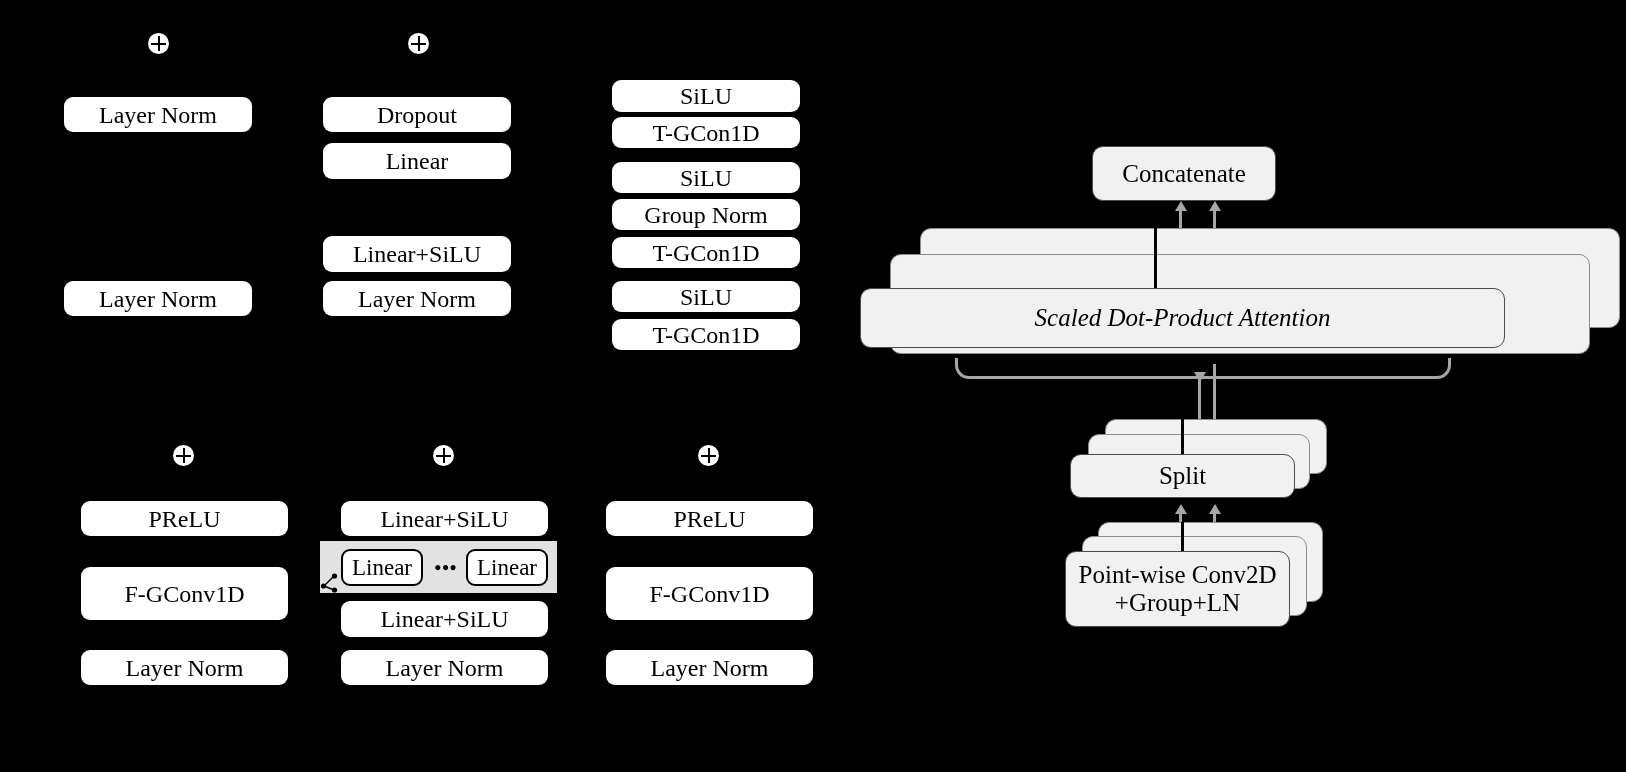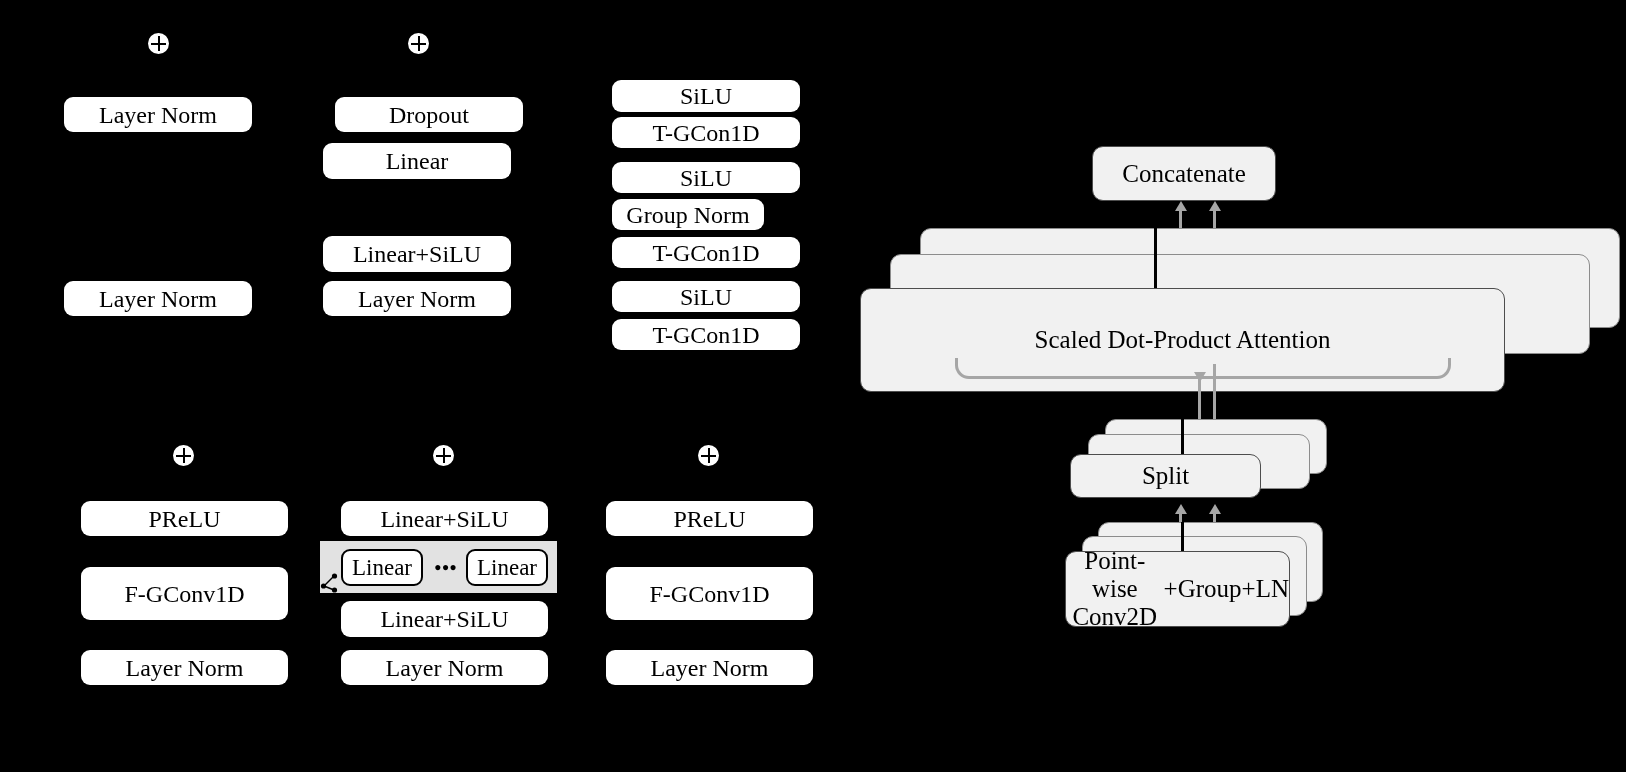--- a/index.html
+++ b/index.html
@@ -86,29 +86,29 @@
 </head>
 <body>
 
 <div id="stage">
 
   <div class="plus" style="left:148px;top:33px;"></div>
   <div class="pill" style="left:64px;top:97px;width:188px;height:35px;font-size:24px;">Layer Norm</div>
   <div class="pill" style="left:64px;top:281px;width:188px;height:35px;font-size:24px;">Layer Norm</div>
 
   <div class="plus" style="left:408px;top:33px;"></div>
-  <div class="pill" style="left:323px;top:97px;width:188px;height:35px;font-size:24px;margin-left:12px;">Dropout</div>
+  <div class="pill" style="left:323px;top:97px;width:188px;height:35px;font-size:24px;">Dropout</div>
   <div class="pill" style="left:323px;top:143px;width:188px;height:36px;font-size:24px;">Linear</div>
   <div class="pill" style="left:323px;top:236px;width:188px;height:36px;font-size:24px;">Linear+SiLU</div>
   <div class="pill" style="left:323px;top:281px;width:188px;height:35px;font-size:24px;">Layer Norm</div>
 
   <div class="pill" style="left:612px;top:80px;width:188px;height:32px;font-size:24px;">SiLU</div>
   <div class="pill" style="left:612px;top:117px;width:188px;height:31px;font-size:24px;">T-GCon1D</div>
   <div class="pill" style="left:612px;top:162px;width:188px;height:31px;font-size:24px;">SiLU</div>
-  <div class="pill" style="left:612px;top:199px;width:152px;height:31px;font-size:24px;">Group Norm</div>
+  <div class="pill" style="left:612px;top:199px;width:188px;height:31px;font-size:24px;">Group Norm</div>
   <div class="pill" style="left:612px;top:237px;width:188px;height:31px;font-size:24px;">T-GCon1D</div>
   <div class="pill" style="left:612px;top:281px;width:188px;height:31px;font-size:24px;">SiLU</div>
   <div class="pill" style="left:612px;top:319px;width:188px;height:31px;font-size:24px;">T-GCon1D</div>
 
   <div class="plus" style="left:173px;top:445px;"></div>
   <div class="pill" style="left:81px;top:501px;width:207px;height:35px;font-size:24px;">PReLU</div>
   <div class="pill" style="left:81px;top:567px;width:207px;height:53px;font-size:24px;">F-GConv1D</div>
   <div class="pill" style="left:81px;top:650px;width:207px;height:35px;font-size:24px;">Layer Norm</div>
 
   <svg class="shareicon" style="left:320px;top:572px;" width="20" height="22" viewBox="0 0 20 22">
@@ -148,38 +148,38 @@
   <div class="gline" style="left:1179px;top:210px;height:60px;"></div>
   <div class="arrowup" style="left:1174.5px;top:201px;"></div>
   <div class="gline" style="left:1213px;top:210px;height:30px;"></div>
   <div class="arrowup" style="left:1208.5px;top:201px;"></div>
 
   <div class="lbox thin" style="left:920px;top:228px;width:700px;height:100px;"></div>
   <div class="lbox thin" style="left:890px;top:254px;width:700px;height:100px;"></div>
 
   <div class="vline" style="left:1154px;top:228px;height:92px;"></div>
 
-  <div class="lbox" style="left:860px;top:288px;width:645px;height:104px;font-size:25px;">Scaled Dot-Product Attention</div>
+  <div class="lbox" style="left:860px;top:288px;width:645px;height:60px;font-size:25px;font-style:italic;">Scaled Dot-Product Attention</div>
 
   <div class="brace" style="left:955px;top:358px;width:490px;height:18px;"></div>
   <div class="gline" style="left:1198px;top:372px;height:48px;"></div>
   <div class="arrowdown" style="left:1193.5px;top:372px;"></div>
   <div class="gline" style="left:1213px;top:364px;height:62px;"></div>
 
   <div class="lbox thin" style="left:1105px;top:419px;width:222px;height:55px;"></div>
   <div class="lbox thin" style="left:1088px;top:434px;width:222px;height:55px;"></div>
   <div class="vline" style="left:1181px;top:419px;height:45px;"></div>
-  <div class="lbox" style="left:1070px;top:454px;width:191px;height:44px;font-size:25px;">Split</div>
+  <div class="lbox" style="left:1070px;top:454px;width:225px;height:44px;font-size:25px;">Split</div>
 
   <div class="gline" style="left:1179px;top:513px;height:42px;"></div>
   <div class="arrowup" style="left:1174.5px;top:504px;"></div>
   <div class="gline" style="left:1213px;top:513px;height:20px;"></div>
   <div class="arrowup" style="left:1208.5px;top:504px;"></div>
 
   <div class="lbox thin" style="left:1098px;top:522px;width:225px;height:80px;"></div>
   <div class="lbox thin" style="left:1082px;top:536px;width:225px;height:80px;"></div>
   <div class="vline" style="left:1181px;top:522px;height:42px;"></div>
-  <div class="lbox" style="left:1065px;top:551px;width:225px;height:76px;font-size:25px;">
+  <div class="lbox" style="left:1065px;top:551px;width:225px;height:76px;font-size:25px;flex-direction:column;">
     <span>Point-wise Conv2D</span>
     <span>+Group+LN</span>
   </div>
 
 </div>
 
 </body></html>

